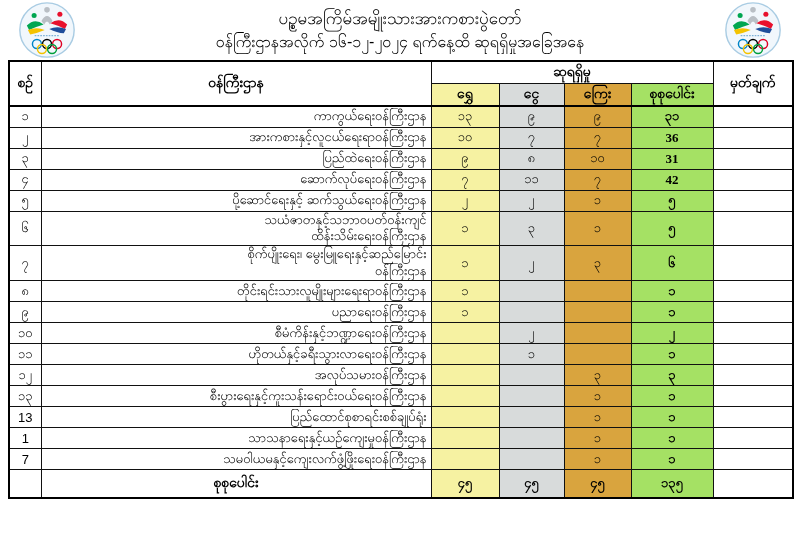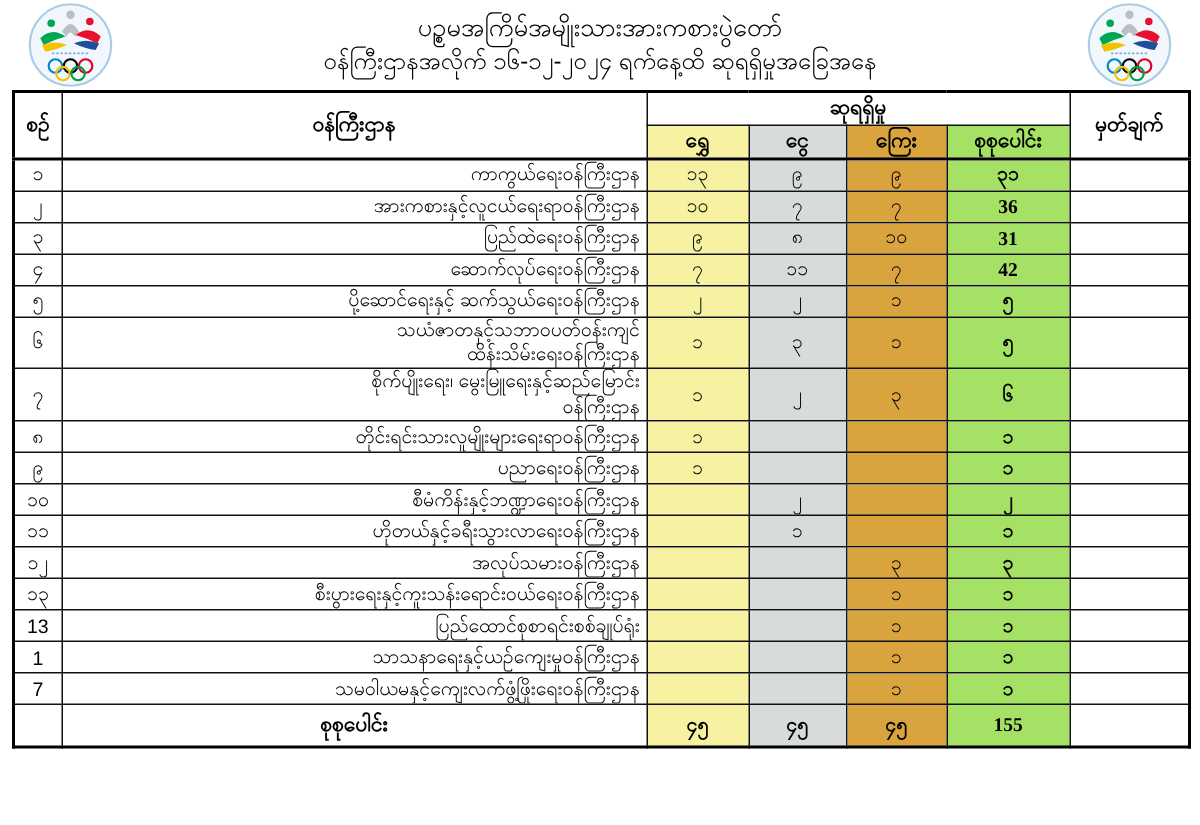--- a/index.html
+++ b/index.html
@@ -270,17 +270,17 @@
         <td class="c-remark"></td>
       </tr>
     </tbody>
   <tfoot>
     <tr>
       <td></td>
       <td class="t-label">စုစုပေါင်း</td>
       <td class="c-gold num bold">၄၅</td>
       <td class="c-silver num bold">၄၅</td>
       <td class="c-bronze num bold">၄၅</td>
-      <td class="c-total num bold">155</td>
+      <td class="c-total num bold">၁၃၅</td>
       <td></td>
     </tr>
   </tfoot>
 </table>
 
 </body></html>

